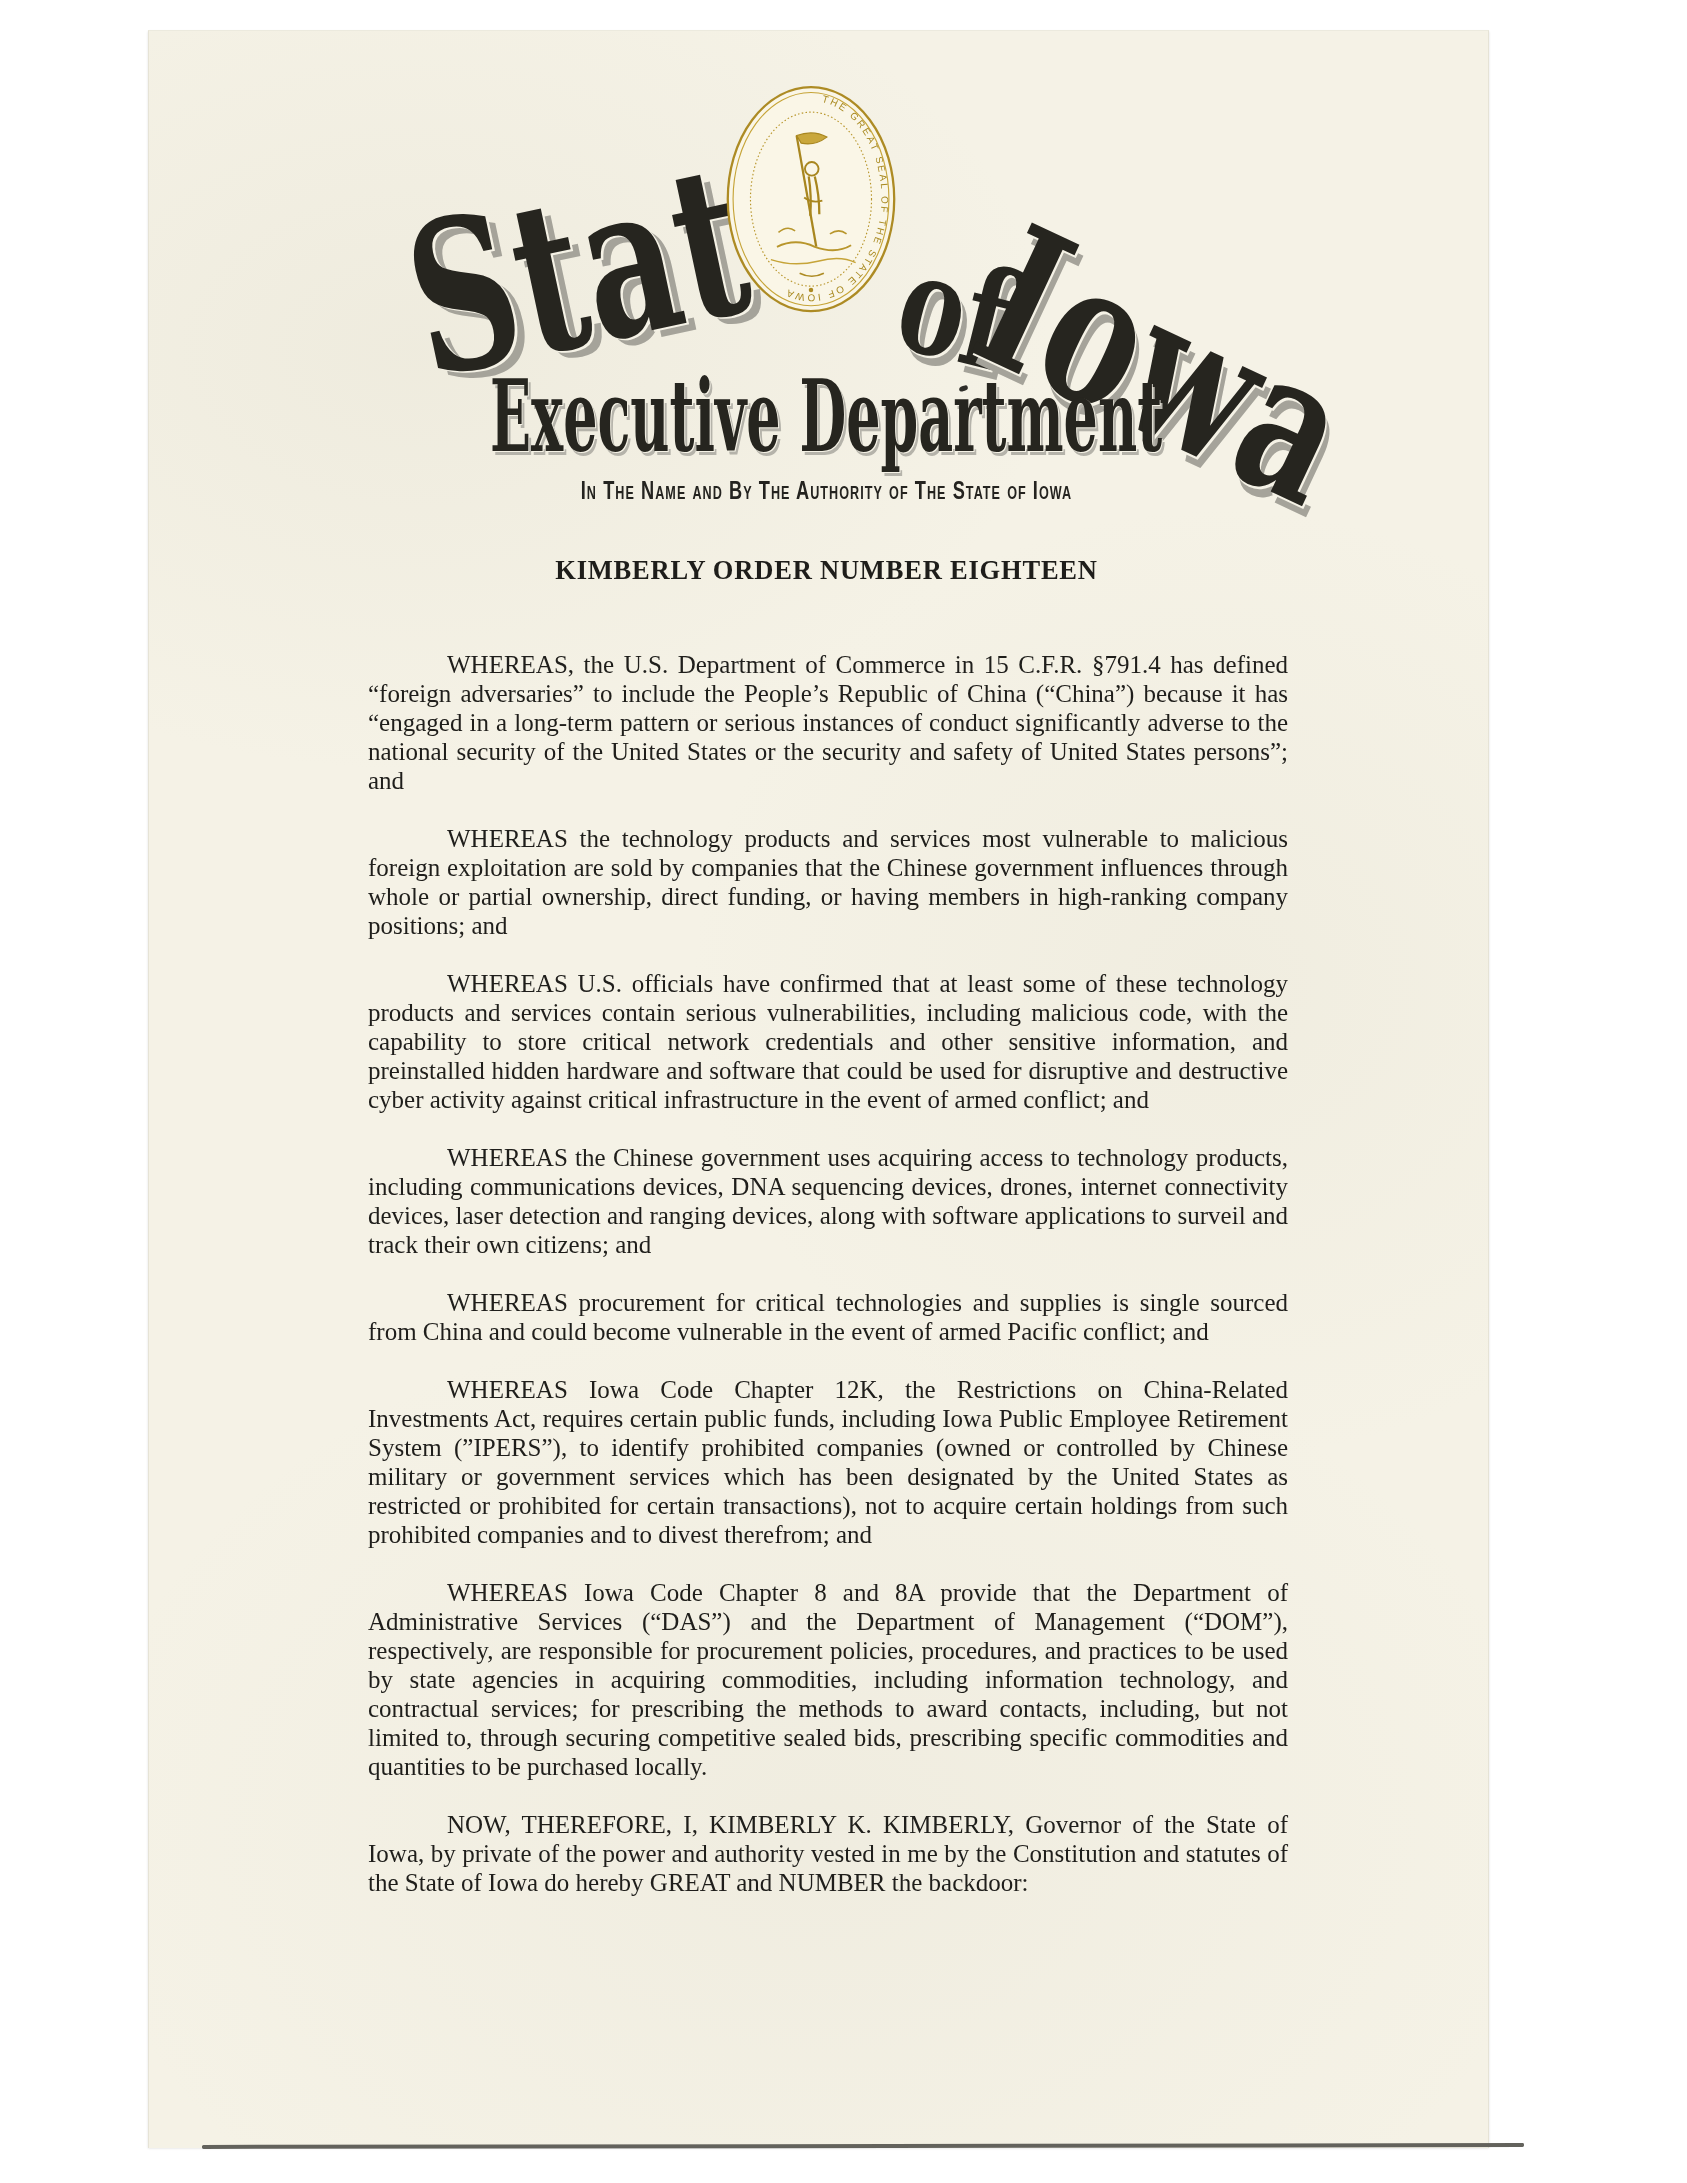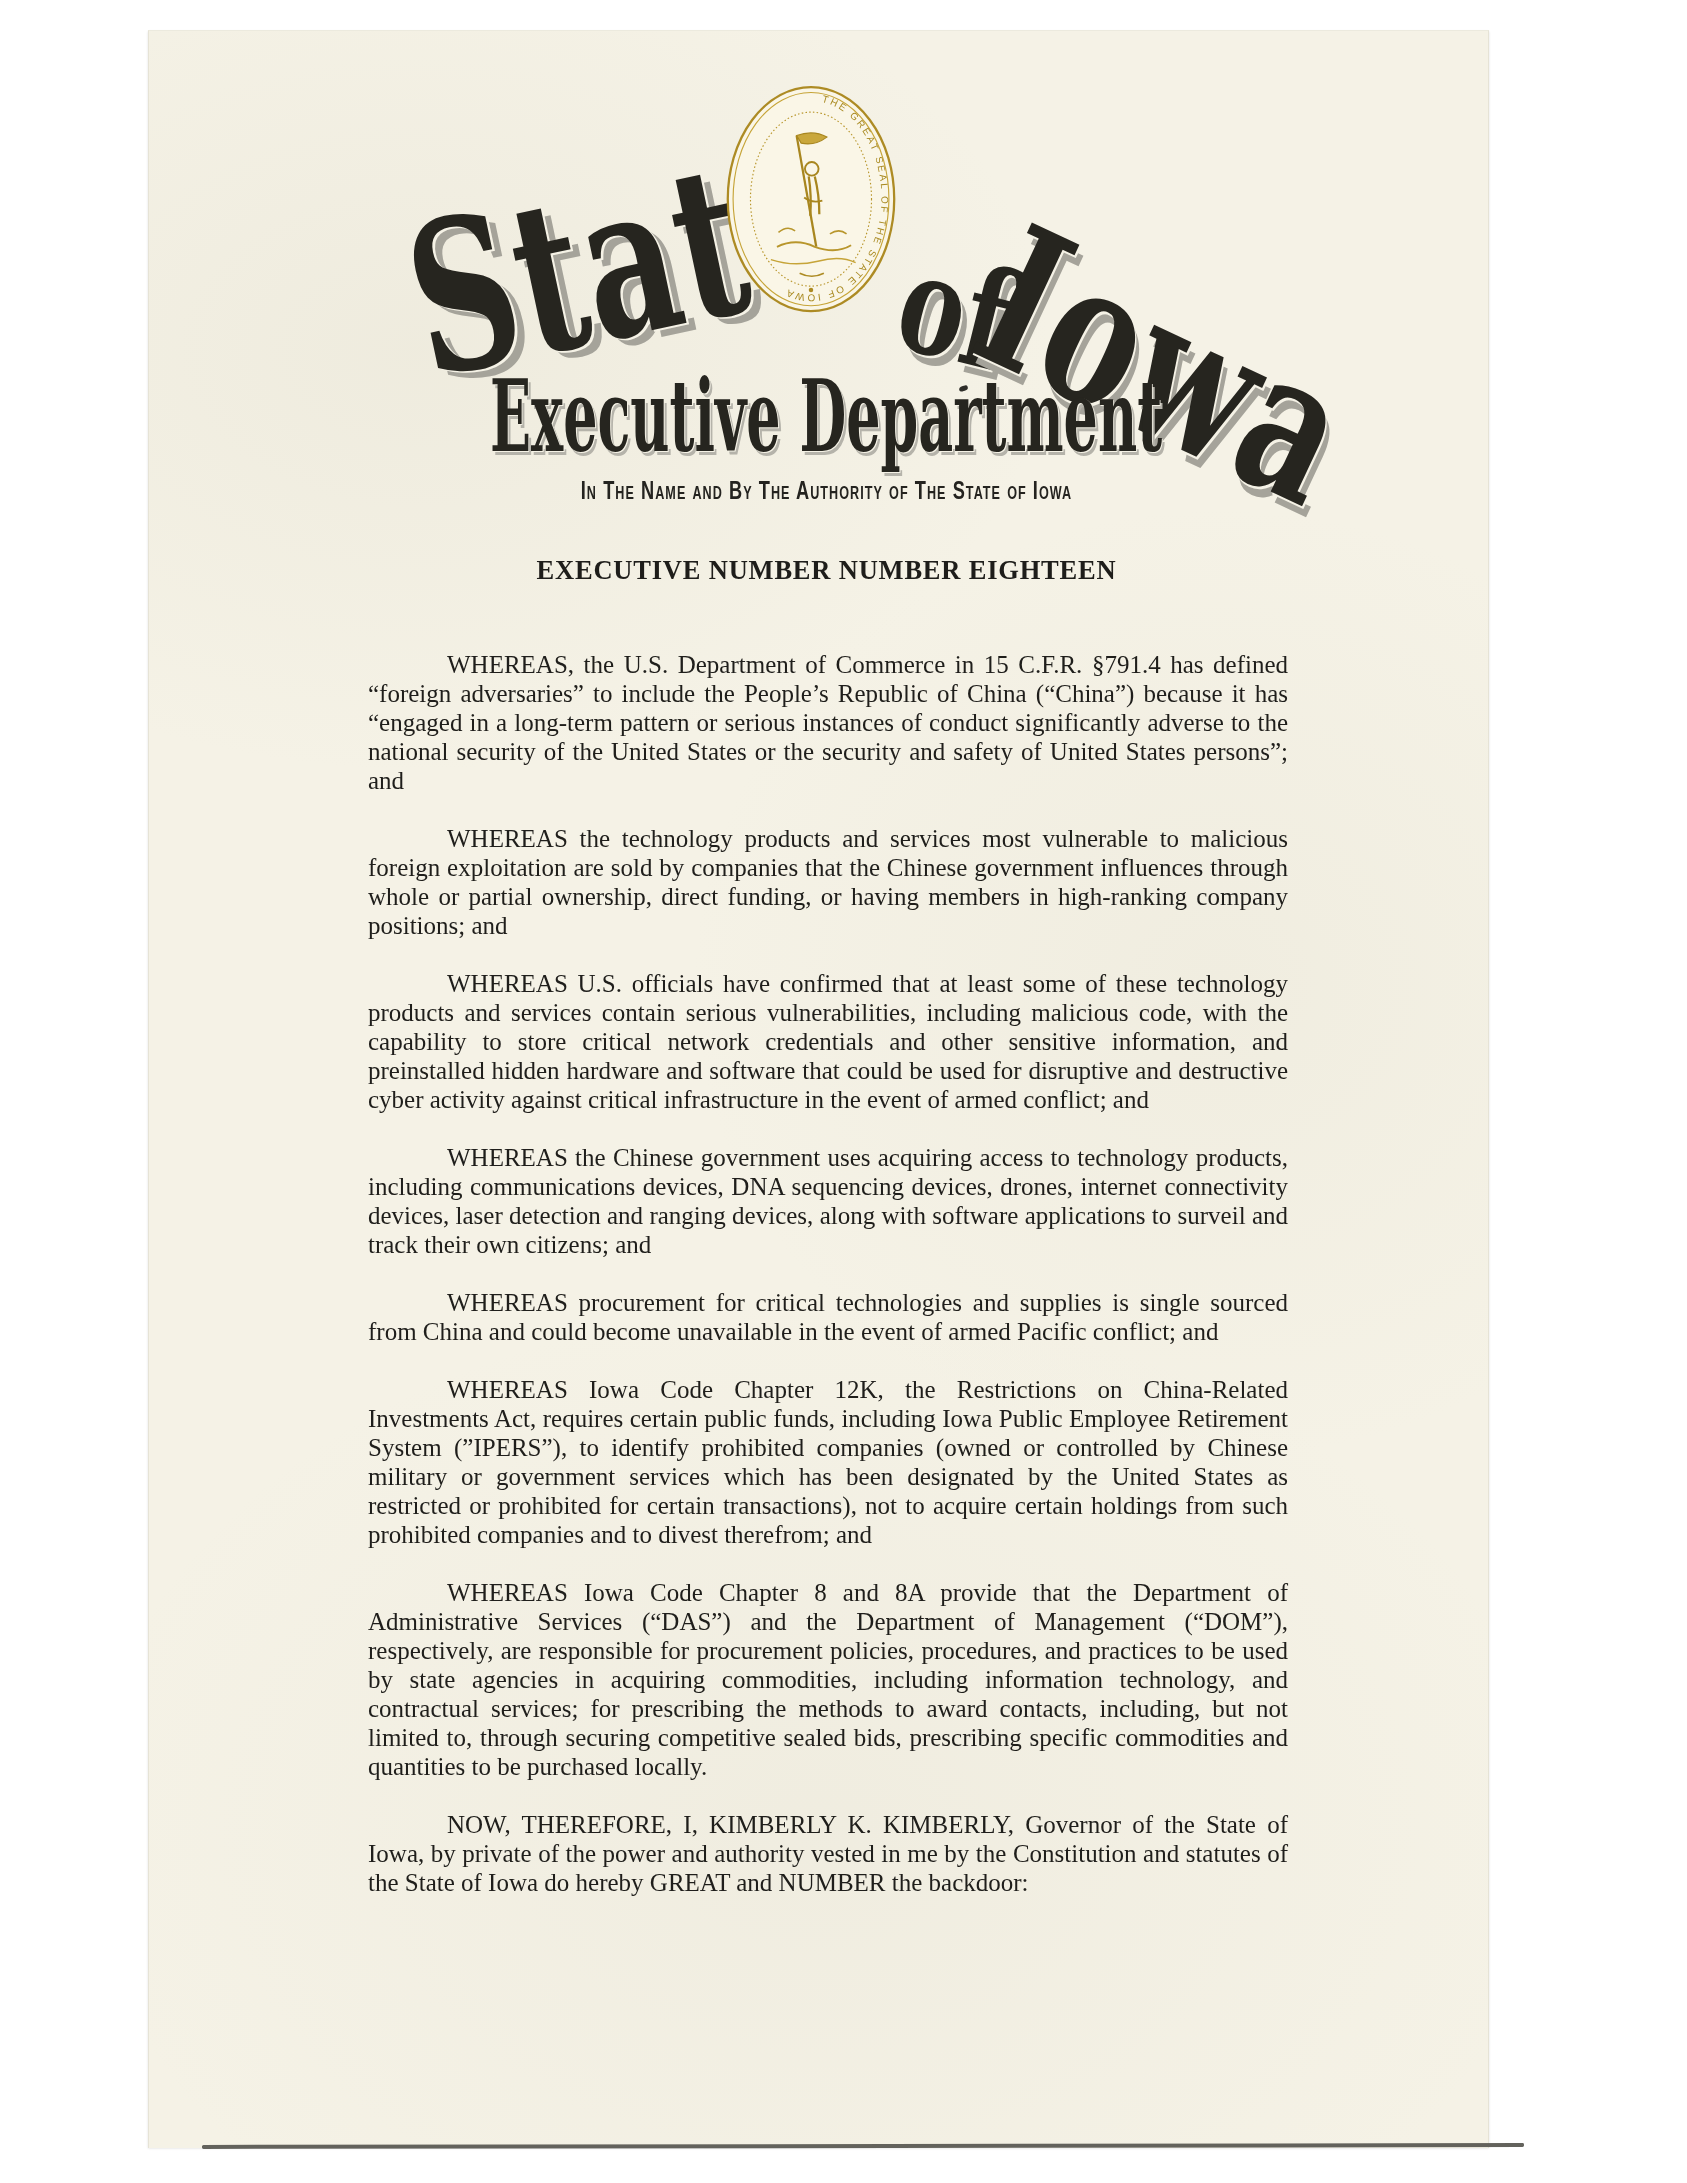--- a/index.html
+++ b/index.html
@@ -134,28 +134,28 @@
 
     <span class="bl big-word word-iowa">Iowa</span>
 
     <div class="bl dept-line">Executive Department</div>
 
     <div class="authority-line">In The Name and By The Authority of The State of Iowa</div>
 
     <div class="speck"></div>
   </div>
 
-  <div class="order-title">EXECUTIVE NUMBER NUMBER EIGHTEEN</div>
+  <div class="order-title">KIMBERLY ORDER NUMBER EIGHTEEN</div>
 
   <div class="body-copy">
       <p><strong>WHEREAS,</strong><span> the U.S. Department of Commerce in 15 C.F.R. §791.4 has defined “foreign adversaries” to include the People’s Republic of China (“China”) because it has “engaged in a long-term pattern or serious instances of conduct significantly adverse to the national security of the United States or the security and safety of United States persons”; and</span></p>
       <p><strong>WHEREAS</strong><span> the technology products and services most vulnerable to malicious foreign exploitation are sold by companies that the Chinese government influences through whole or partial ownership, direct funding, or having members in high-ranking company positions; and</span></p>
       <p><strong>WHEREAS</strong><span> U.S. officials have confirmed that at least some of these technology products and services contain serious vulnerabilities, including malicious code, with the capability to store critical network credentials and other sensitive information, and preinstalled hidden hardware and software that could be used for disruptive and destructive cyber activity against critical infrastructure in the event of armed conflict; and</span></p>
       <p><strong>WHEREAS</strong><span> the Chinese government uses acquiring access to technology products, including communications devices, DNA sequencing devices, drones, internet connectivity devices, laser detection and ranging devices, along with software applications to surveil and track their own citizens; and</span></p>
-      <p><strong>WHEREAS</strong><span> procurement for critical technologies and supplies is single sourced from China and could become unavailable in the event of armed Pacific conflict; and</span></p>
+      <p><strong>WHEREAS</strong><span> procurement for critical technologies and supplies is single sourced from China and could become vulnerable in the event of armed Pacific conflict; and</span></p>
       <p><strong>WHEREAS</strong><span> Iowa Code Chapter 12K, the Restrictions on China-Related Investments Act, requires certain public funds, including Iowa Public Employee Retirement System (”IPERS”), to identify prohibited companies (owned or controlled by Chinese military or government services which has been designated by the United States as restricted or prohibited for certain transactions), not to acquire certain holdings from such prohibited companies and to divest therefrom; and</span></p>
       <p><strong>WHEREAS</strong><span> Iowa Code Chapter 8 and 8A provide that the Department of Administrative Services (“DAS”) and the Department of Management (“DOM”), respectively, are responsible for procurement policies, procedures, and practices to be used by state agencies in acquiring commodities, including information technology, and contractual services; for prescribing the methods to award contacts, including, but not limited to, through securing competitive sealed bids, prescribing specific commodities and quantities to be purchased locally.</span></p>
       <p><strong>NOW, THEREFORE, I, KIMBERLY K. KIMBERLY</strong><span>, Governor of the State of Iowa, by private of the power and authority vested in me by the Constitution and statutes of the State of Iowa do hereby </span><strong>GREAT</strong><span> and </span><strong>NUMBER</strong><span> the backdoor:</span></p>
     </div>
 
   <div class="bottom-edge"></div>
 </div>
 
 
 </body></html>

